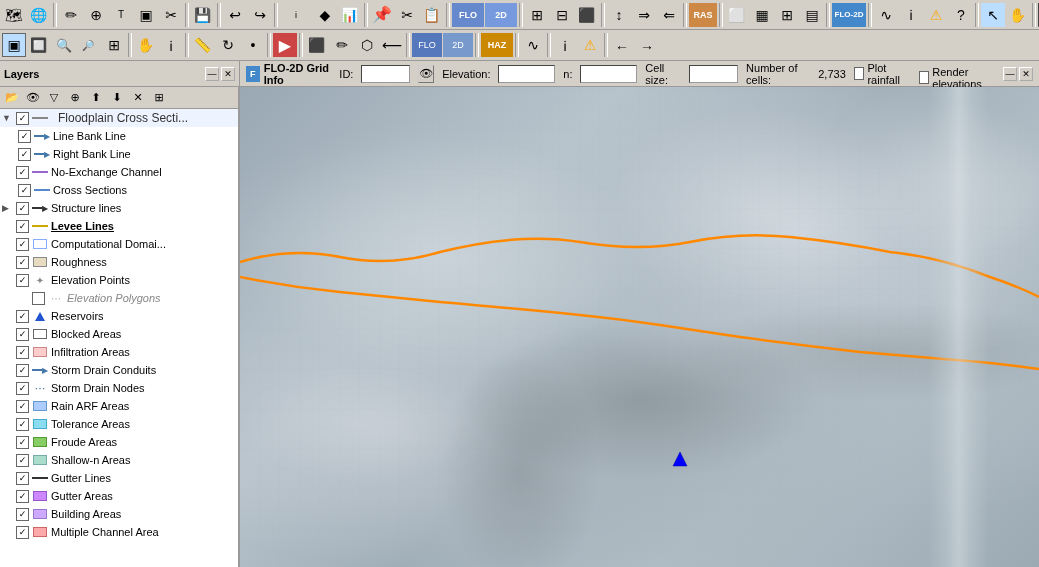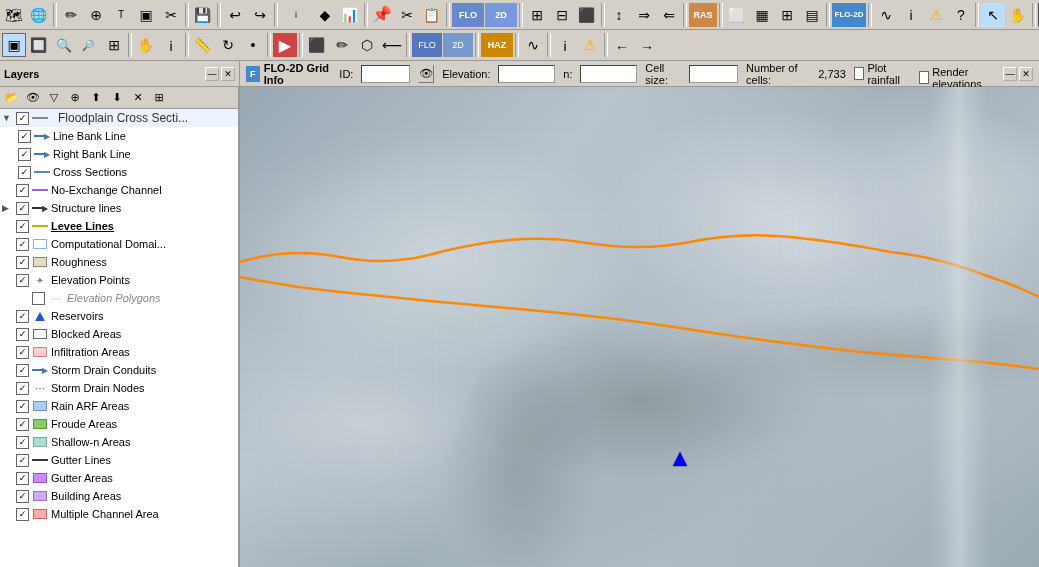--- a/index.html
+++ b/index.html
@@ -322,35 +322,35 @@
         <div class="layer-checkbox checked"></div>
         <div class="layer-icon">
           <div style="display:flex; align-items:center;">
               <div style="width:10px; height:2px; background:#4477aa;"></div>
               <span style="color:#4477aa; font-size:8px;">▶</span>
             </div>
         </div>
         <span class="layer-name">Right Bank Line</span>
       </div>
 
+      <div class="layer-item">
+        <span class="expand-arrow" style="visibility:hidden;">▶</span>
+        <div class="layer-checkbox checked"></div>
+        <div class="layer-icon">
+            <div style="width:16px; height:2px; background:#9966cc;"></div>
+          </div>
+        <span class="layer-name">No-Exchange Channel</span>
+      </div>
+
       <div class="layer-item layer-indent">
         <div class="layer-checkbox checked"></div>
         <div class="layer-icon">
             <div style="width:16px; height:2px; background:#5588cc;"></div>
           </div>
         <span class="layer-name">Cross Sections</span>
-      </div>
-
-      <div class="layer-item">
-        <span class="expand-arrow" style="visibility:hidden;">▶</span>
-        <div class="layer-checkbox checked"></div>
-        <div class="layer-icon">
-            <div style="width:16px; height:2px; background:#9966cc;"></div>
-          </div>
-        <span class="layer-name">No-Exchange Channel</span>
       </div>
 
       <div class="layer-item">
         <span class="expand-arrow">▶</span>
         <div class="layer-checkbox checked"></div>
         <div class="layer-icon">
           <div style="display:flex; align-items:center;">
               <div style="width:10px; height:2px; background:#333;"></div>
               <span style="color:#333; font-size:8px;">▶</span>
             </div>
@@ -454,20 +454,28 @@
 
       <div class="layer-item">
         <span class="expand-arrow" style="visibility:hidden;">▶</span>
         <div class="layer-checkbox checked"></div>
         <div class="layer-icon">
             <div style="width:14px; height:10px; background:#aaccff; border:1px solid #6699cc;"></div>
           </div>
         <span class="layer-name">Rain ARF Areas</span>
       </div>
 
+      <div class="layer-item">
+        <span class="expand-arrow" style="visibility:hidden;">▶</span>
+        <div class="layer-checkbox checked"></div>
+        <div class="layer-icon">
+            <div style="width:14px; height:10px; background:#88ddee; border:1px solid #44aacc;"></div>
+          </div>
+        <span class="layer-name">Tolerance Areas</span>
+      </div>
 
       <div class="layer-item">
         <span class="expand-arrow" style="visibility:hidden;">▶</span>
         <div class="layer-checkbox checked"></div>
         <div class="layer-icon">
             <div style="width:14px; height:10px; background:#88cc66; border:1px solid #559933;"></div>
           </div>
         <span class="layer-name">Froude Areas</span>
       </div>
 

